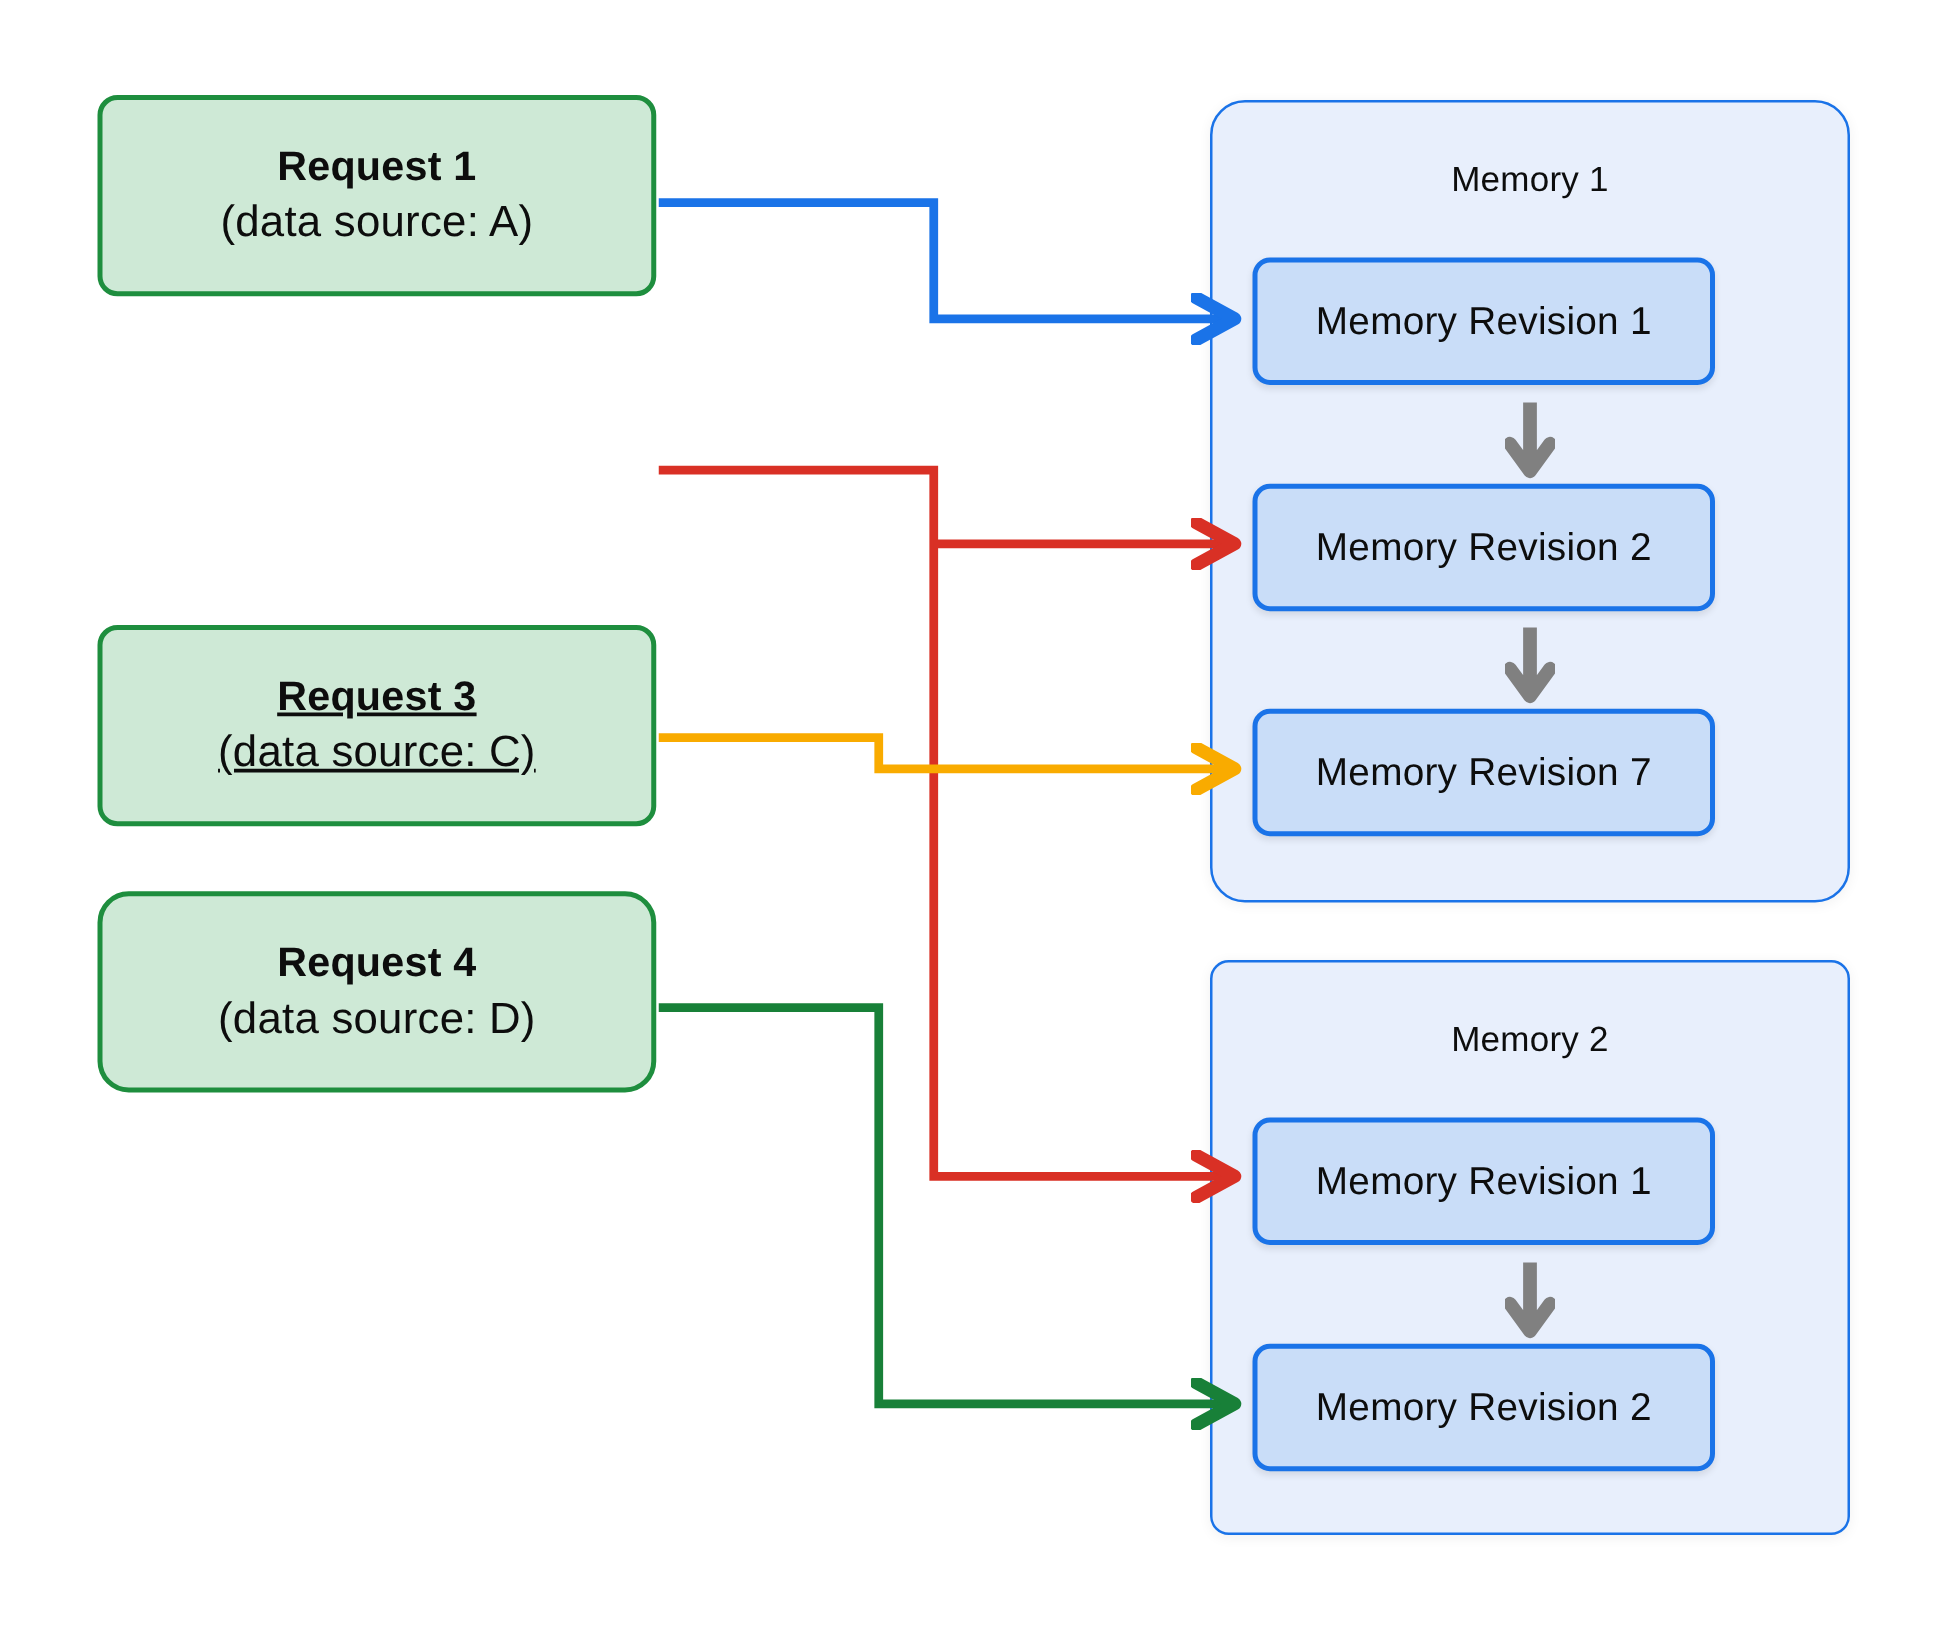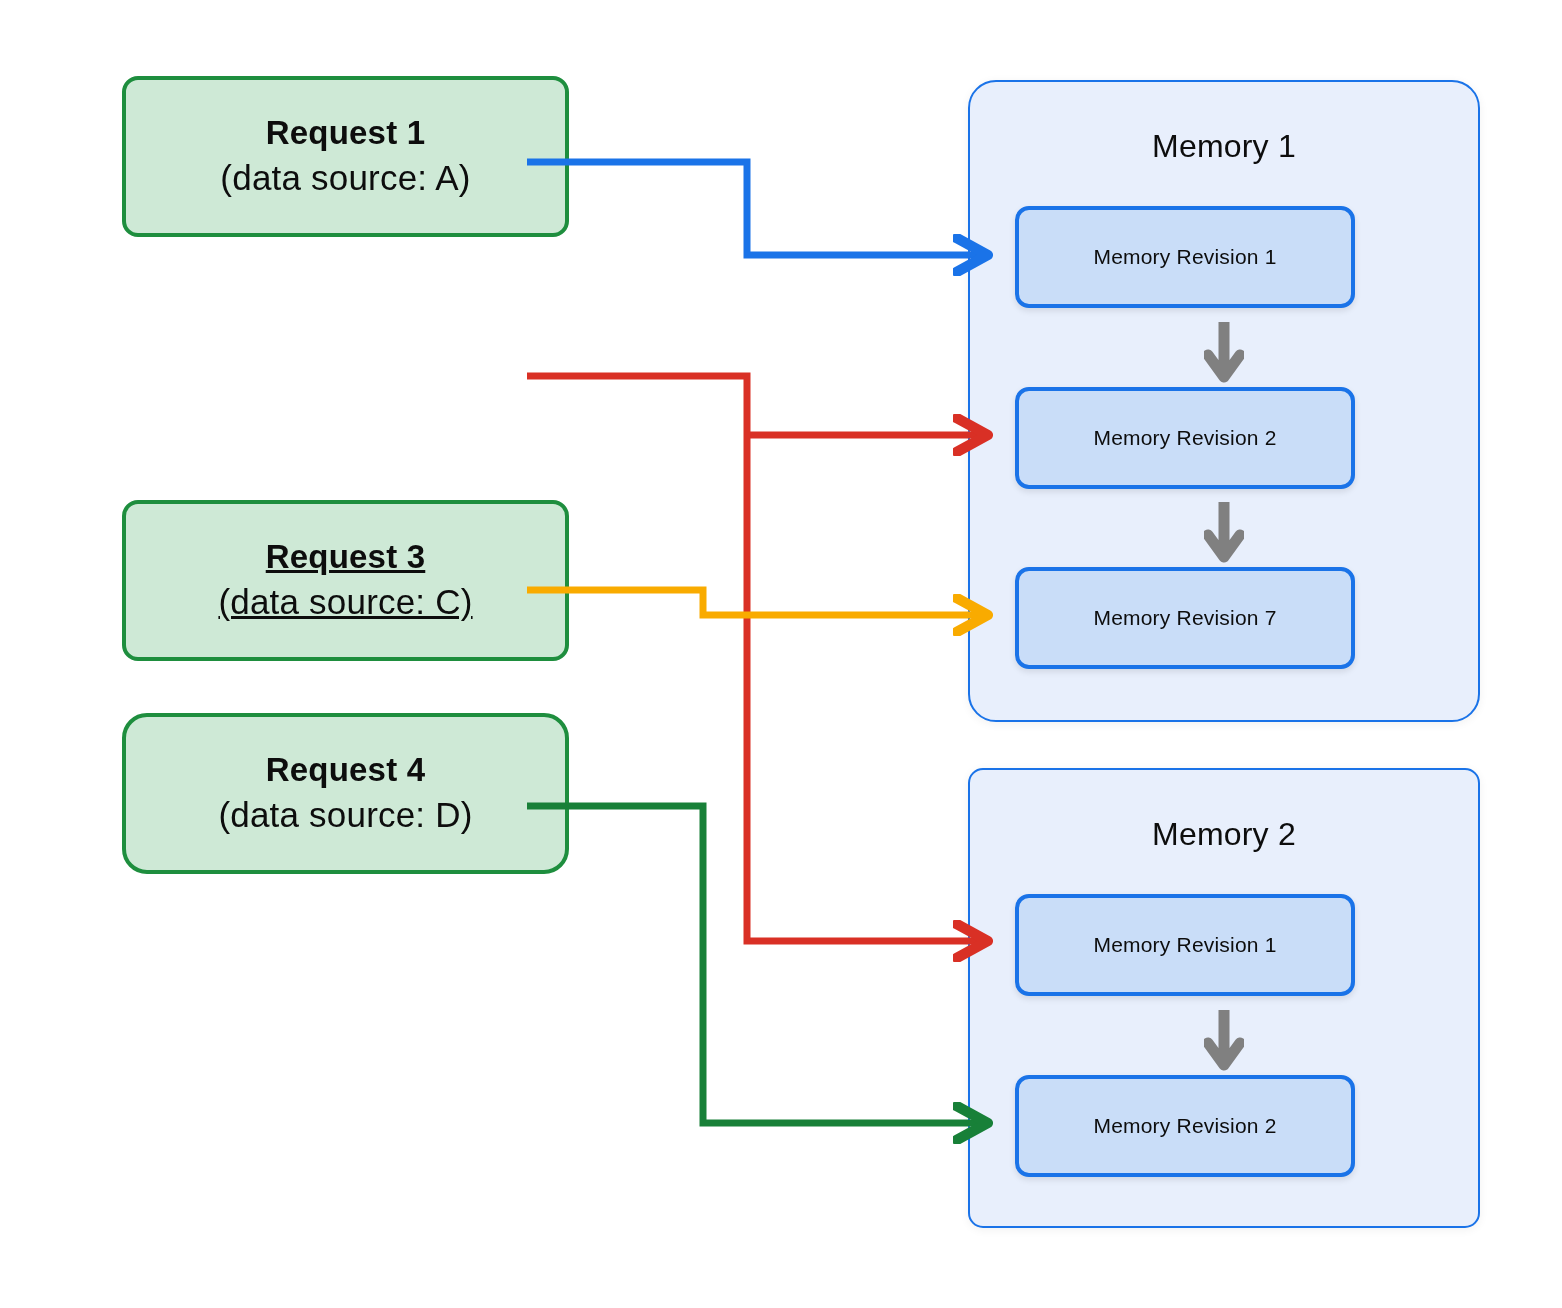--- a/index.html
+++ b/index.html
@@ -28,21 +28,20 @@
     box-sizing: border-box;
     background: #cee9d6;
     border: 4px solid #1e8e3e;
     border-radius: 16px;
     display: flex;
     flex-direction: column;
     align-items: center;
     justify-content: center;
     text-align: center;
     color: #0d0d0d;
-    margin-left: 44px;
   }
   .request-title {
     font-size: 33px;
     font-weight: 700;
     line-height: 1.18;
     letter-spacing: 0.2px;
   }
   .request-sub {
     font-size: 35px;
     font-weight: 400;
@@ -67,41 +66,41 @@
     box-shadow: 0 2px 10px rgba(0,0,0,0.06);
   }
   #memory-1 { top: 80px; height: 642px; }
   #memory-2 { top: 768px; height: 460px; border-radius: 15px; }
 
   .memory-title {
     position: absolute;
     left: 0;
     right: 0;
     text-align: center;
-    font-size: 32px;
+    font-size: 28px;
     font-weight: 400;
     color: #0d0d0d;
     letter-spacing: 0.2px;
   }
   #memory-1 .memory-title { top: 46px; }
   #memory-2 .memory-title { top: 46px; }
 
   .revision-box {
     position: absolute;
-    left: 45px;
-    width: 340px;
+    left: 32px;
+    width: 370px;
     height: 102px;
     box-sizing: border-box;
     background: #c9ddf8;
     border: 4px solid #1a73e8;
     border-radius: 14px;
     display: flex;
     align-items: center;
     justify-content: center;
-    font-size: 21px;
+    font-size: 31px;
     font-weight: 400;
     color: #0d0d0d;
     letter-spacing: 0.2px;
     box-shadow: 0 3px 6px rgba(0,0,0,0.10);
   }
   #memory-1 .rev-0 { top: 124px; }
   #memory-1 .rev-1 { top: 305px; }
   #memory-1 .rev-2 { top: 485px; }
   #memory-2 .rev-0 { top: 124px; }
   #memory-2 .rev-1 { top: 305px; }

